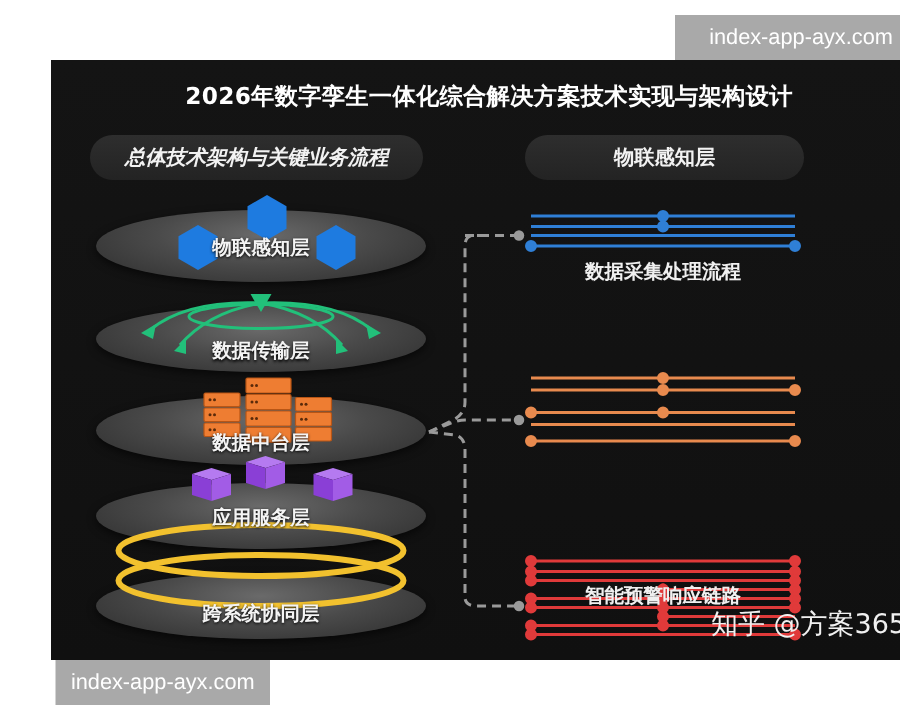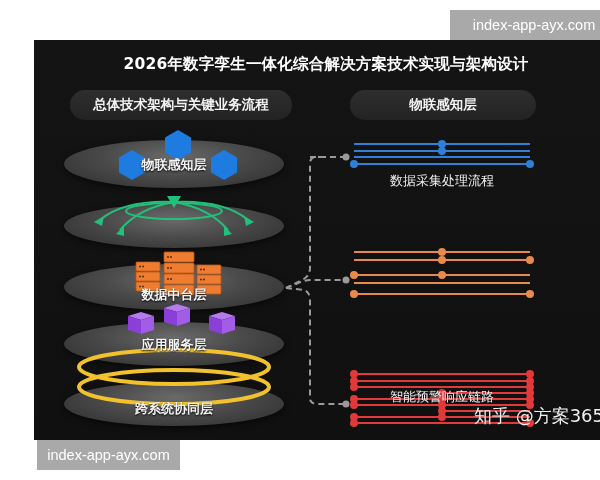--- a/index.html
+++ b/index.html
@@ -14,37 +14,37 @@
   .title {
     position: absolute; left: 0; top: 14px; width: 100%;
     text-align: center; color: #ffffff; font-weight: bold; font-size: 15.5px; letter-spacing: 0.2px;
   }
   .pill {
     position: absolute; height: 30px; border-radius: 15px;
     background: linear-gradient(180deg, #2e2e2e, #232323);
     color: #f2f2f2; font-weight: bold; font-size: 13.5px;
     display: flex; align-items: center; justify-content: center;
   }
-  .pill.left { left: 36px; top: 50px; width: 222px; }
+  .pill.left { left: 26px; top: 50px; width: 222px; font-style: italic; }
   .pill.right { left: 316px; top: 50px; width: 186px; }
 
   .disk {
     position: absolute; border-radius: 50%;
     background: radial-gradient(ellipse at 50% 35%, #6a6a6a 0%, #4a4a4a 45%, #2c2c2c 100%);
     box-shadow: 0 2px 6px rgba(0,0,0,0.6);
   }
   .layer-label {
     position: absolute; width: 200px; text-align: center; color: #f4f4f4;
     font-weight: bold; font-size: 13px; text-shadow: 0 1px 2px #000;
   }
 
   .svg-layer { position: absolute; left: 0; top: 0; width: 532px; height: 400px; }
 
   .flow-label {
-    position: absolute; width: 200px; text-align: center; color: #f0f0f0; font-size: 13px; font-weight: normal;
+    position: absolute; width: 200px; text-align: center; color: #f0f0f0; font-size: 13px; font-weight: bold;
   }
   .credit {
     position: absolute; right: 14px; bottom: 12px; color: #f0f0f0; font-size: 18px;
   }
   .watermark {
     position: absolute; background: #a9a9a9; color: #ffffff; font-size: 14.5px;
     display: flex; align-items: center; justify-content: center;
     font-family: "Liberation Sans", sans-serif;
     margin-left: 27px;
   }
@@ -204,20 +204,21 @@
         <circle cx="496" cy="365" r="3"></circle>
       <circle cx="408" cy="371" r="3"></circle>
       <circle cx="320" cy="377" r="3"></circle>
         <circle cx="408" cy="377" r="3"></circle>
       <circle cx="320" cy="383" r="3"></circle>
         <circle cx="496" cy="383" r="3"></circle>
     </g>
   </svg>
 
   <div class="layer-label" style="left:40px; top:116px;">物联感知层</div>
+  <div class="layer-label" style="left:40px; top:185px;">数据传输层</div>
   <div class="layer-label" style="left:40px; top:296px;">应用服务层</div>
   <div class="layer-label" style="left:40px; top:246px;">数据中台层</div>
   <div class="layer-label" style="left:40px; top:360px;">跨系统协同层</div>
 
   <div class="flow-label" style="left:308px; top:132px;">数据采集处理流程</div>
   <div class="flow-label" style="left:308px; top:348px;">智能预警响应链路</div>
 
   <div class="credit">知乎 @方案365</div>
 </div>
 

